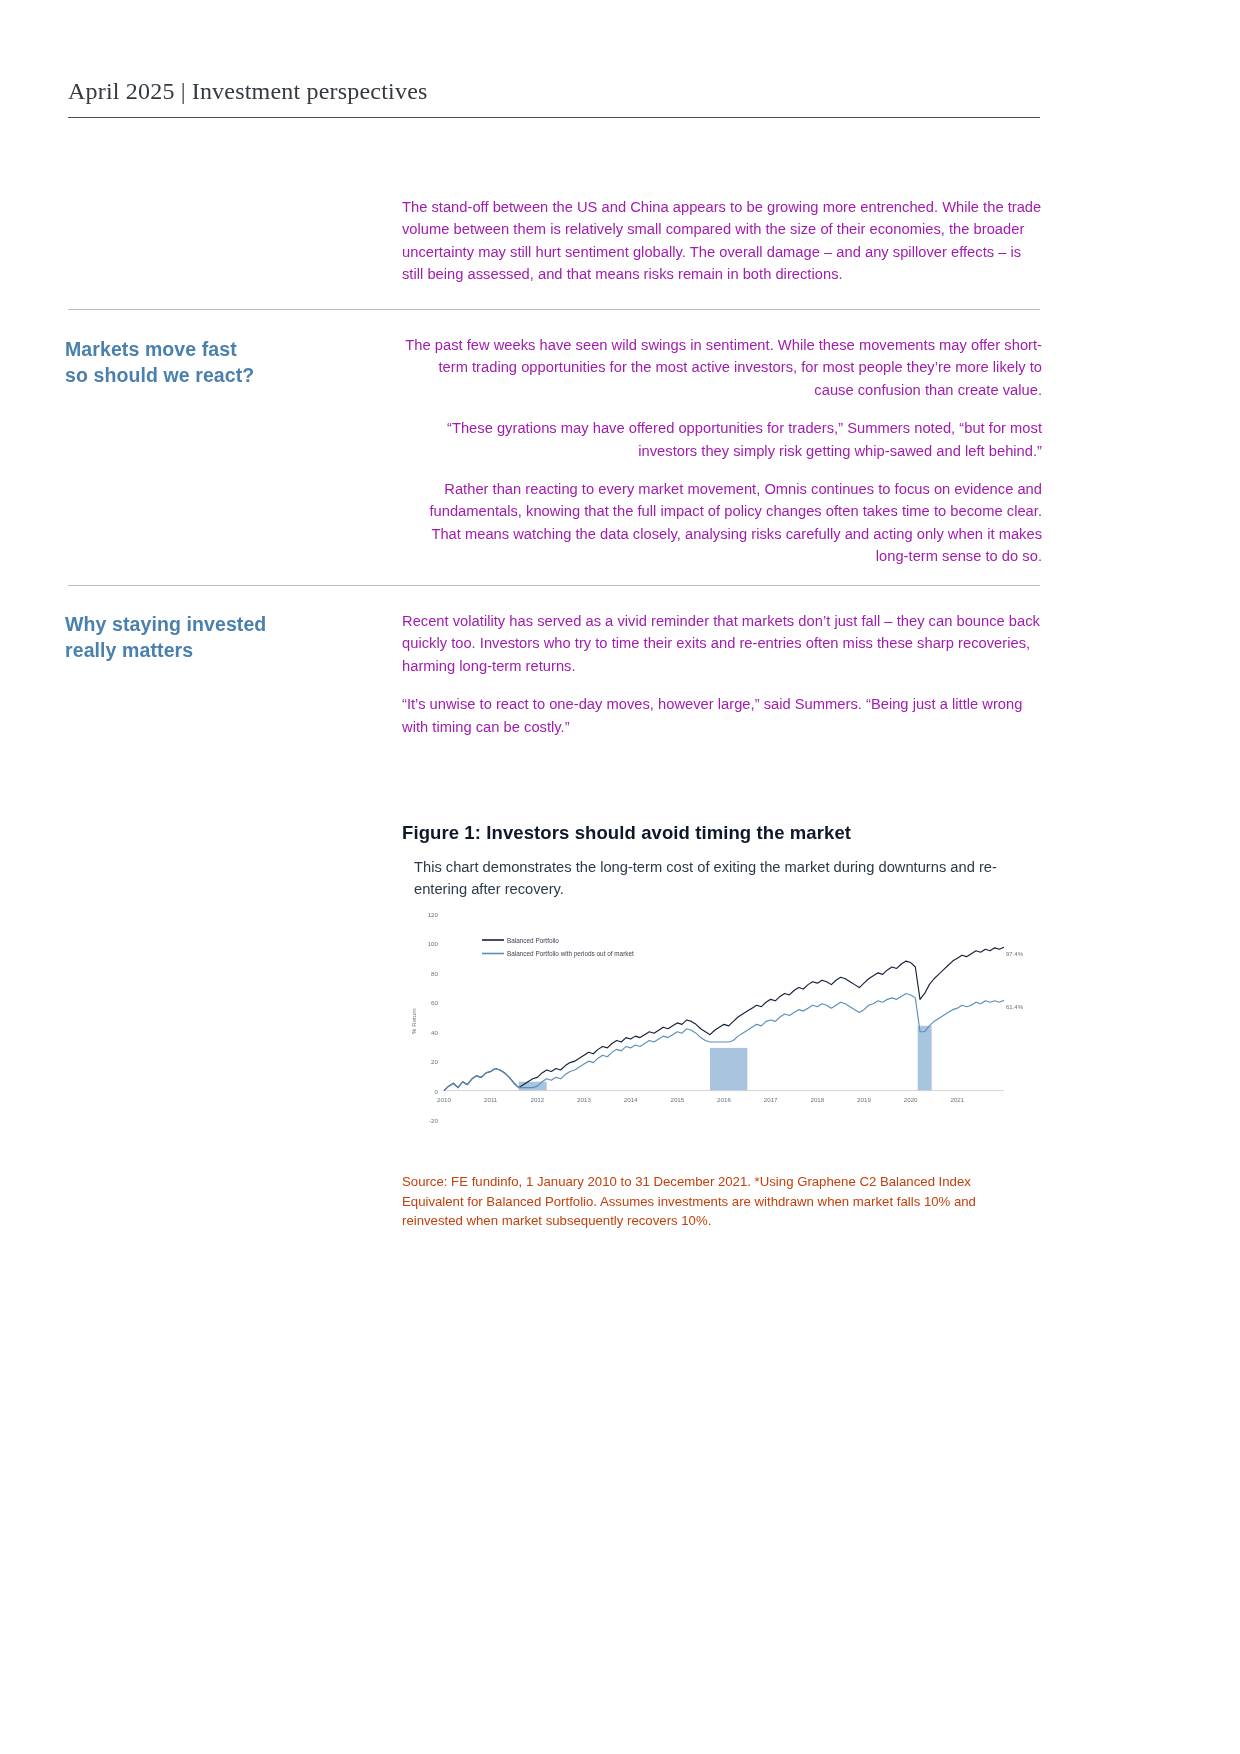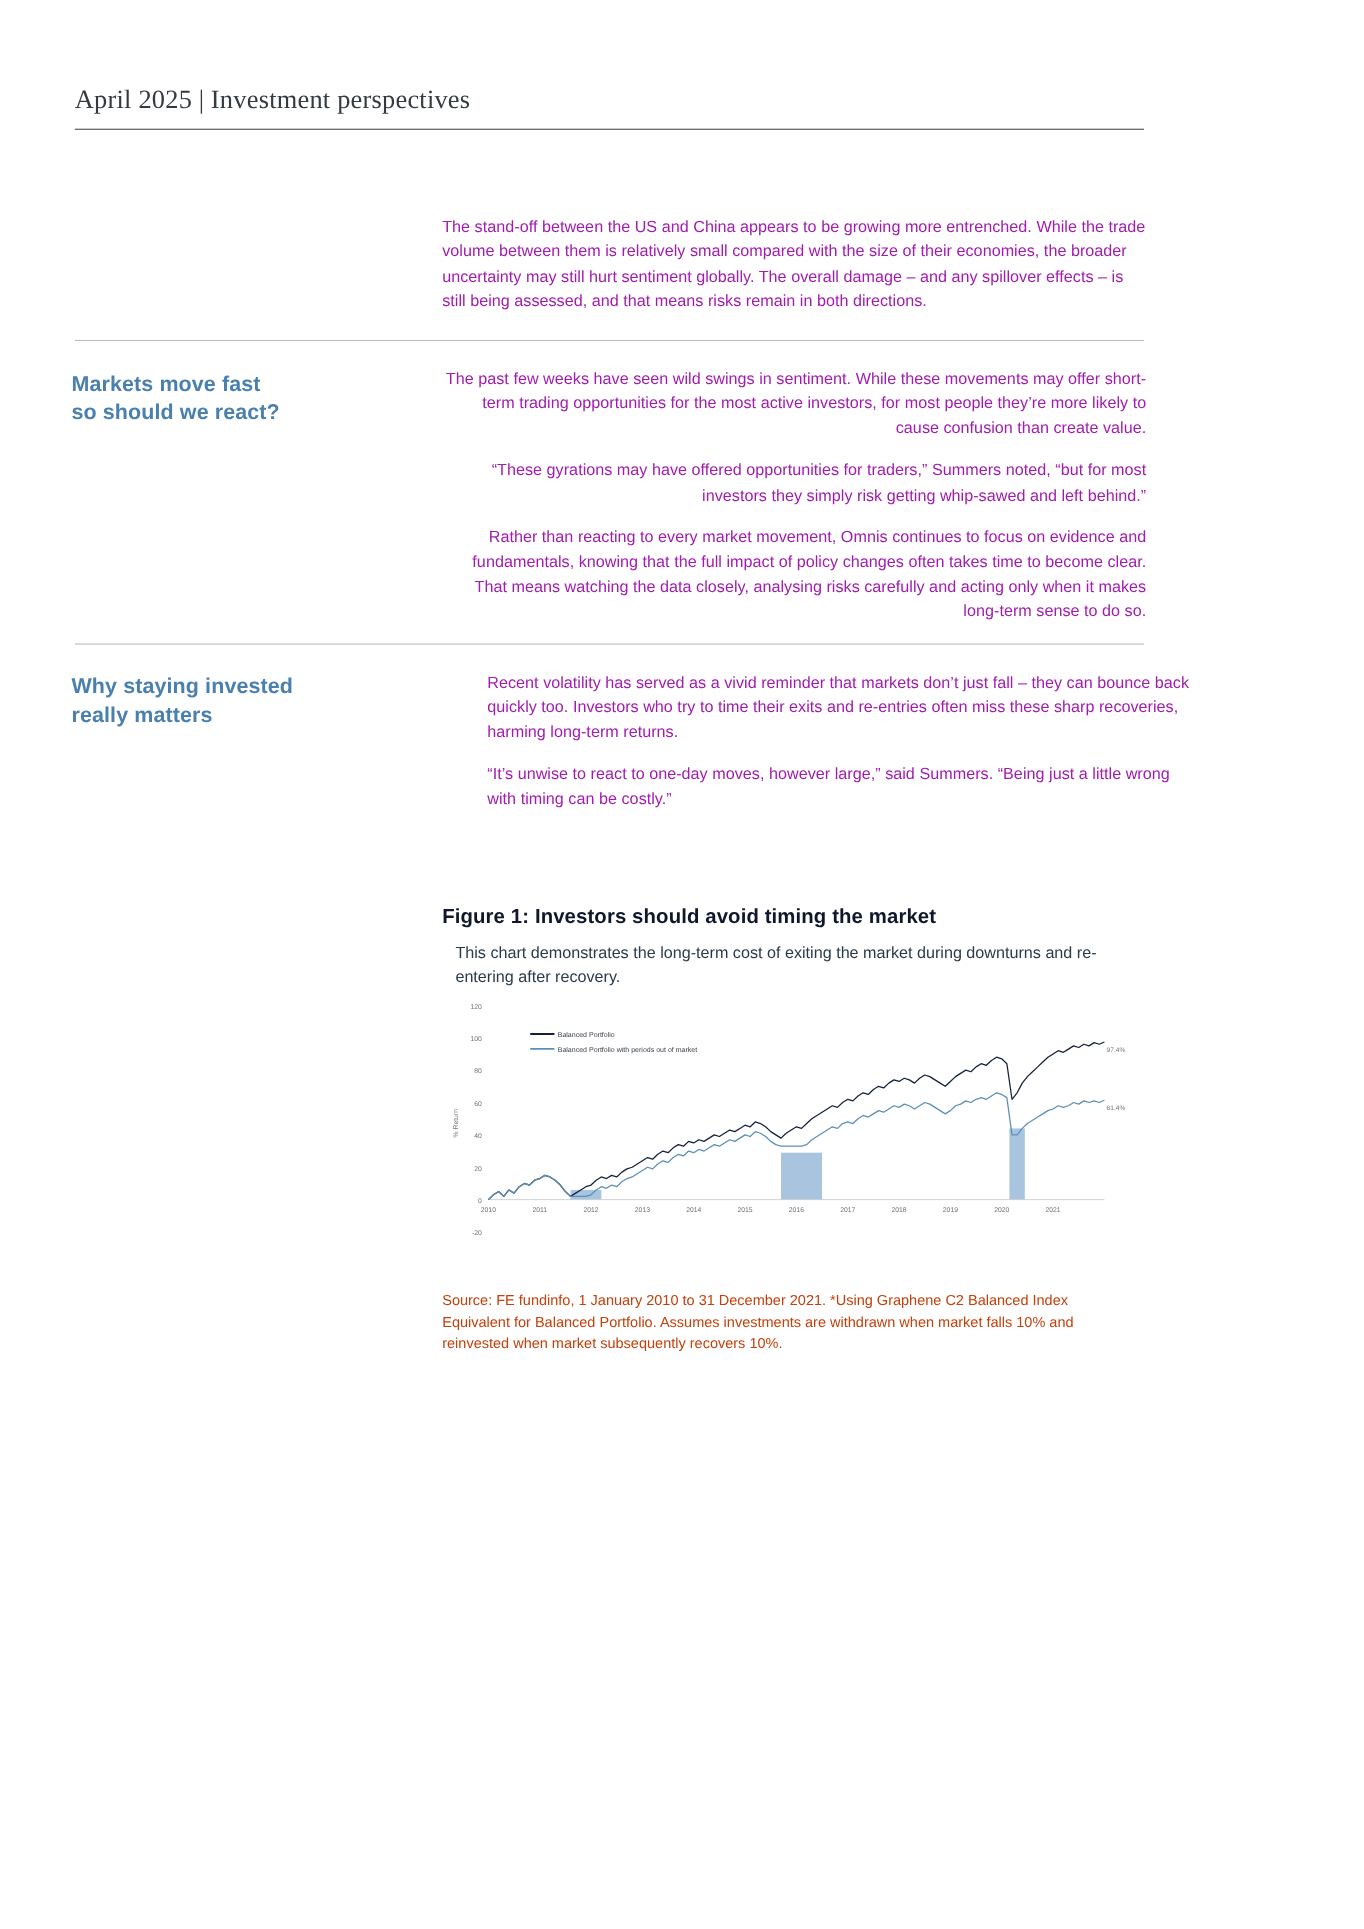--- a/index.html
+++ b/index.html
@@ -81,21 +81,21 @@
     <p class="body">“These gyrations may have offered opportunities for traders,” Summers noted, “but for most investors they simply risk getting whip-sawed and left behind.”</p>
     <p class="body">Rather than reacting to every market movement, Omnis continues to focus on evidence and fundamentals, knowing that the full impact of policy changes often takes time to become clear. That means watching the data closely, analysing risks carefully and acting only when it makes long-term sense to do so.</p>
   </div>
 
   <div class="rule" style="top:585px;"></div>
 
   <div class="col-left" style="top:611px;">
     <div class="sec-head">Why staying invested</div>
     <div class="sec-head">really matters</div>
   </div>
-  <div class="col-right" style="top:610px;margin-left:41px;">
+  <div class="col-right" style="top:610px;">
     <p class="body">Recent volatility has served as a vivid reminder that markets don’t just fall – they can bounce back quickly too. Investors who try to time their exits and re-entries often miss these sharp recoveries, harming long-term returns.</p>
     <p class="body">“It’s unwise to react to one-day moves, however large,” said Summers. “Being just a little wrong with timing can be costly.”</p>
   </div>
 
   <div class="col-right" style="top:822px;">
     <p class="fig-title">Figure 1: Investors should avoid timing the market</p>
     <p class="fig-sub">This chart demonstrates the long-term cost of exiting the market during downturns and re-entering after recovery.</p>
   </div>
 
   <div class="chart-wrap">

